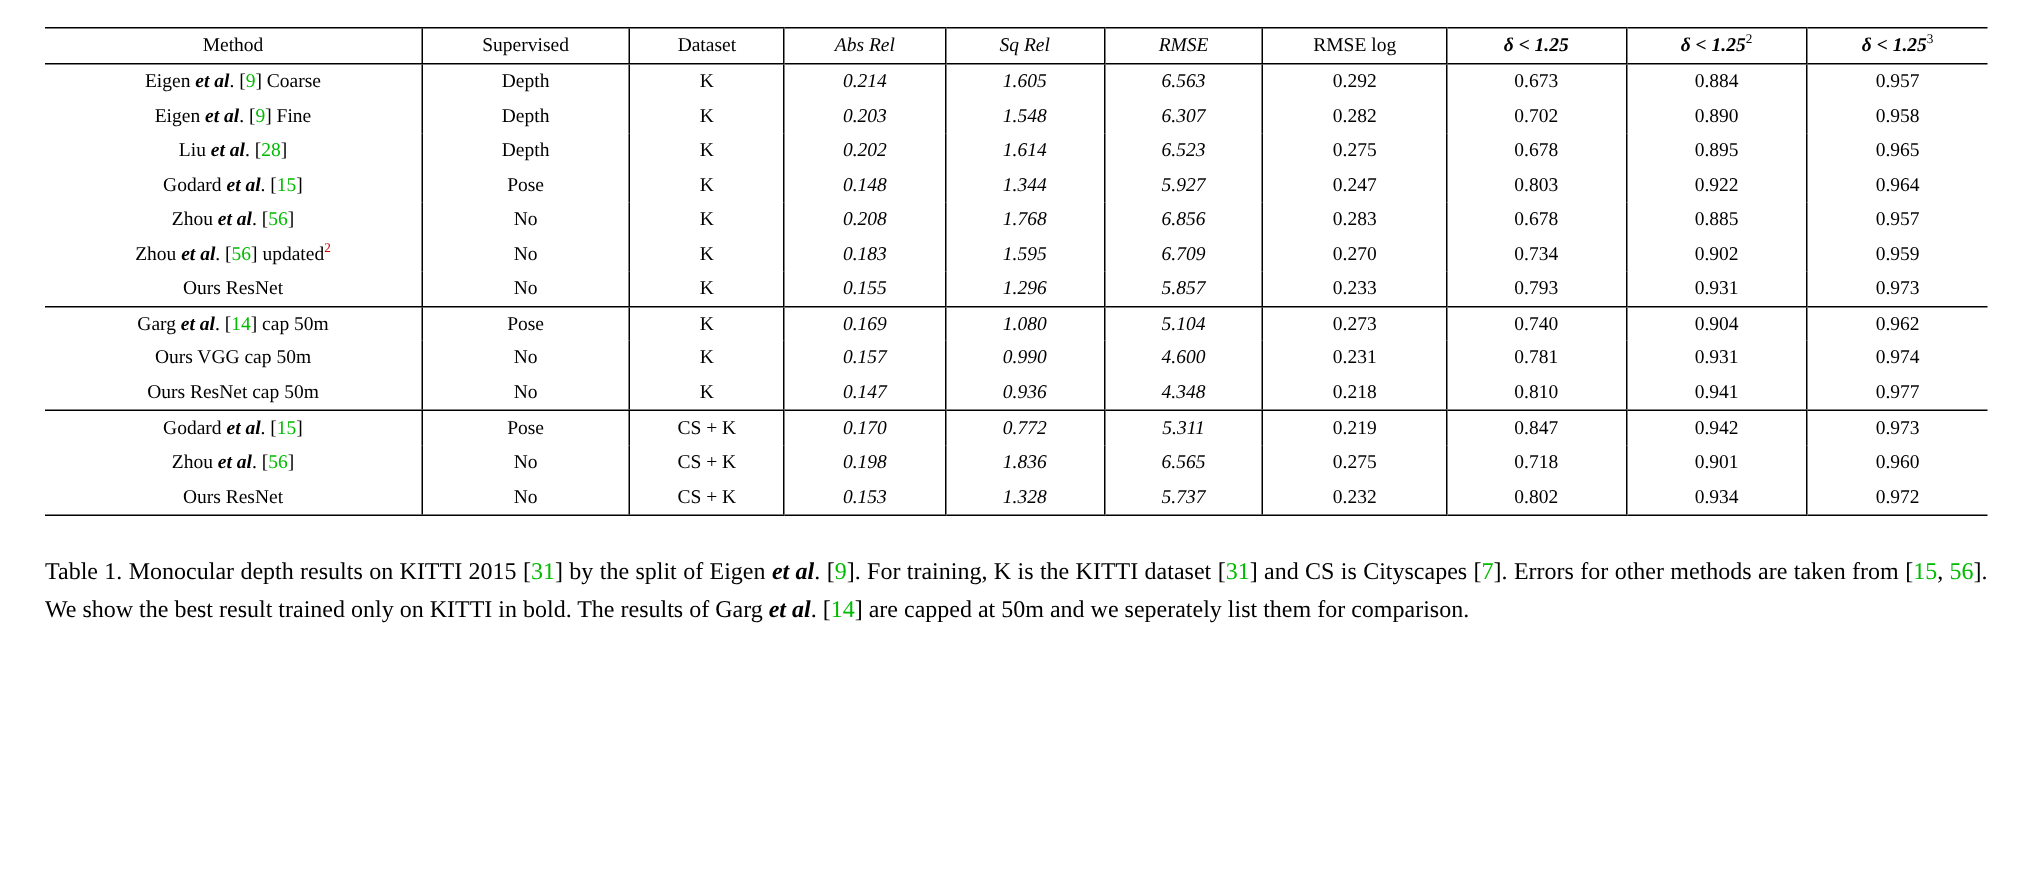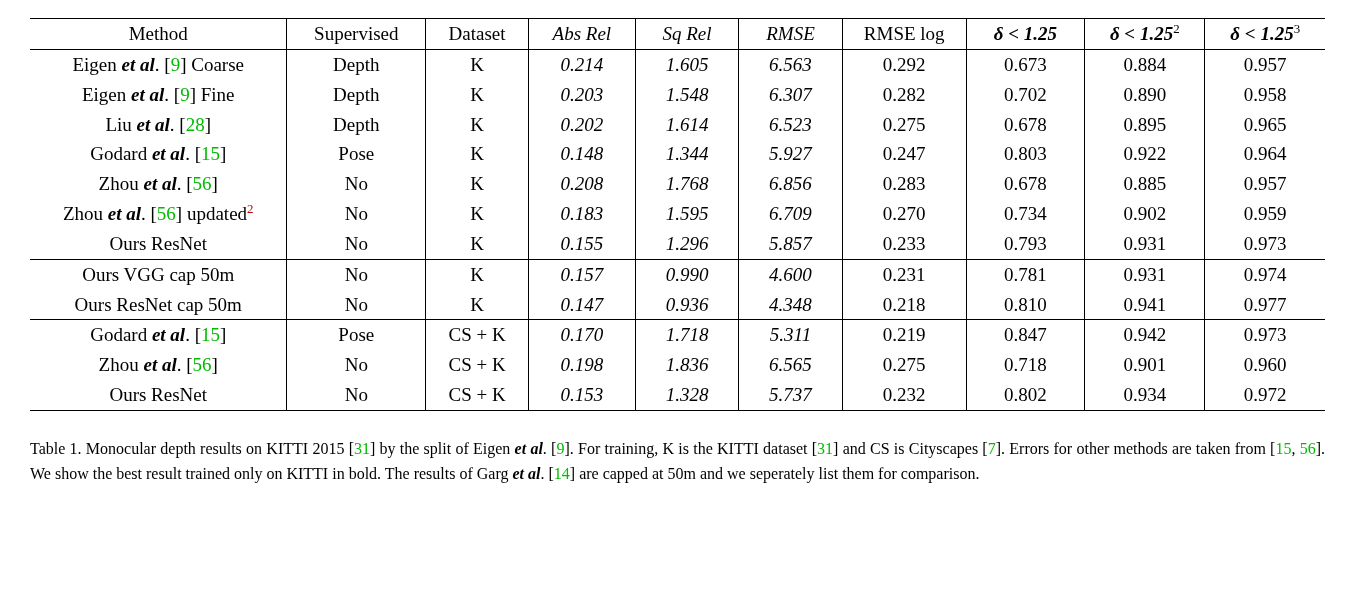--- a/index.html
+++ b/index.html
@@ -18,21 +18,21 @@
     position: relative;
     width: 1355px;
     height: 596px;
     box-sizing: border-box;
     padding: 18px 30px 0 30px;
   }
   table.results {
     border-collapse: collapse;
     width: 1295px;
     margin: 0 auto;
-    font-size: 19px;
+    font-size: 13px;
     line-height: 1.15;
   }
   table.results td, table.results th {
     padding: 4px 8px;
     text-align: center;
     font-weight: normal;
     white-space: nowrap;
   }
   
   tr.rule-top > td, tr.rule-top > th { border-top: 1.6px solid #000; }
@@ -161,20 +161,32 @@
           <td class="col-ds vl">K</td>
           <td class="col-num vl">0.155</td>
           <td class="col-num vl bold">1.296</td>
           <td class="col-num vl bold">5.857</td>
           <td class="col-num-wide vl bold">0.233</td>
           <td class="col-num-wide vl">0.793</td>
           <td class="col-num-wide vl bold">0.931</td>
           <td class="col-num-wide vl bold">0.973</td>
         </tr>
         <tr>
+          <td class="col-method"><span>Garg </span><span class="it">et al</span><span>. [</span><span class="cite">14</span><span>] cap 50m</span></td>
+          <td class="col-sup vl">Pose</td>
+          <td class="col-ds vl">K</td>
+          <td class="col-num vl">0.169</td>
+          <td class="col-num vl">1.080</td>
+          <td class="col-num vl">5.104</td>
+          <td class="col-num-wide vl">0.273</td>
+          <td class="col-num-wide vl">0.740</td>
+          <td class="col-num-wide vl">0.904</td>
+          <td class="col-num-wide vl">0.962</td>
+        </tr>
+        <tr>
           <td class="col-method"><span>Ours VGG cap 50m</span></td>
           <td class="col-sup vl">No</td>
           <td class="col-ds vl">K</td>
           <td class="col-num vl">0.157</td>
           <td class="col-num vl">0.990</td>
           <td class="col-num vl">4.600</td>
           <td class="col-num-wide vl">0.231</td>
           <td class="col-num-wide vl">0.781</td>
           <td class="col-num-wide vl">0.931</td>
           <td class="col-num-wide vl">0.974</td>
@@ -189,21 +201,21 @@
           <td class="col-num-wide vl bold">0.218</td>
           <td class="col-num-wide vl bold">0.810</td>
           <td class="col-num-wide vl bold">0.941</td>
           <td class="col-num-wide vl bold">0.977</td>
         </tr>
         <tr>
           <td class="col-method"><span>Godard </span><span class="it">et al</span><span>. [</span><span class="cite">15</span><span>]</span></td>
           <td class="col-sup vl">Pose</td>
           <td class="col-ds vl">CS + K</td>
           <td class="col-num vl bold">0.170</td>
-          <td class="col-num vl bold">1.718</td>
+          <td class="col-num vl bold">0.772</td>
           <td class="col-num vl bold">5.311</td>
           <td class="col-num-wide vl bold">0.219</td>
           <td class="col-num-wide vl bold">0.847</td>
           <td class="col-num-wide vl bold">0.942</td>
           <td class="col-num-wide vl bold">0.973</td>
         </tr>
         <tr>
           <td class="col-method"><span>Zhou </span><span class="it">et al</span><span>. [</span><span class="cite">56</span><span>]</span></td>
           <td class="col-sup vl">No</td>
           <td class="col-ds vl">CS + K</td>

